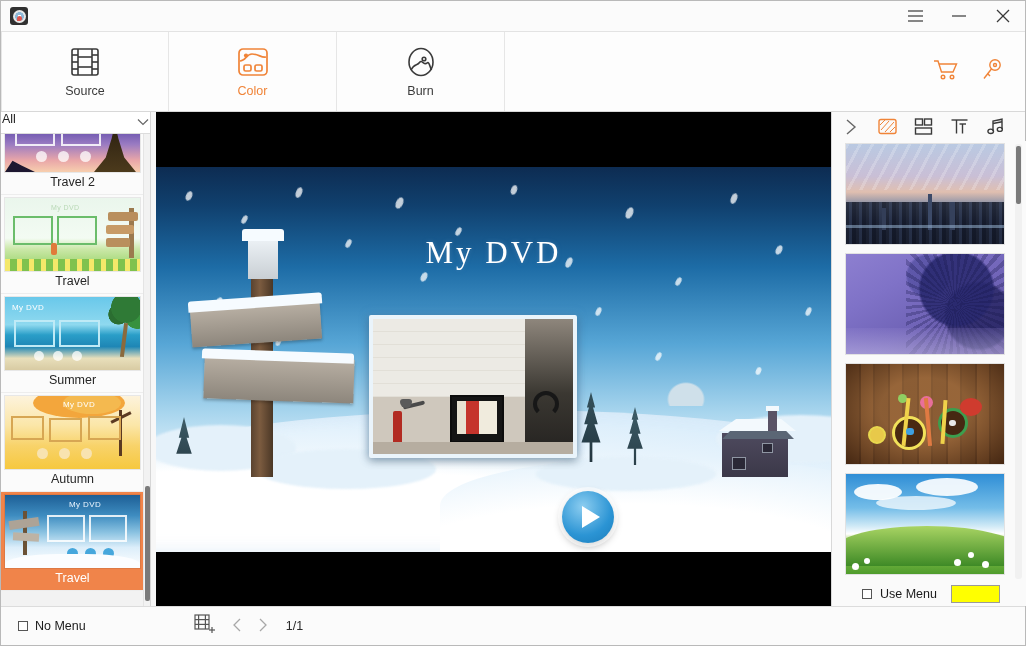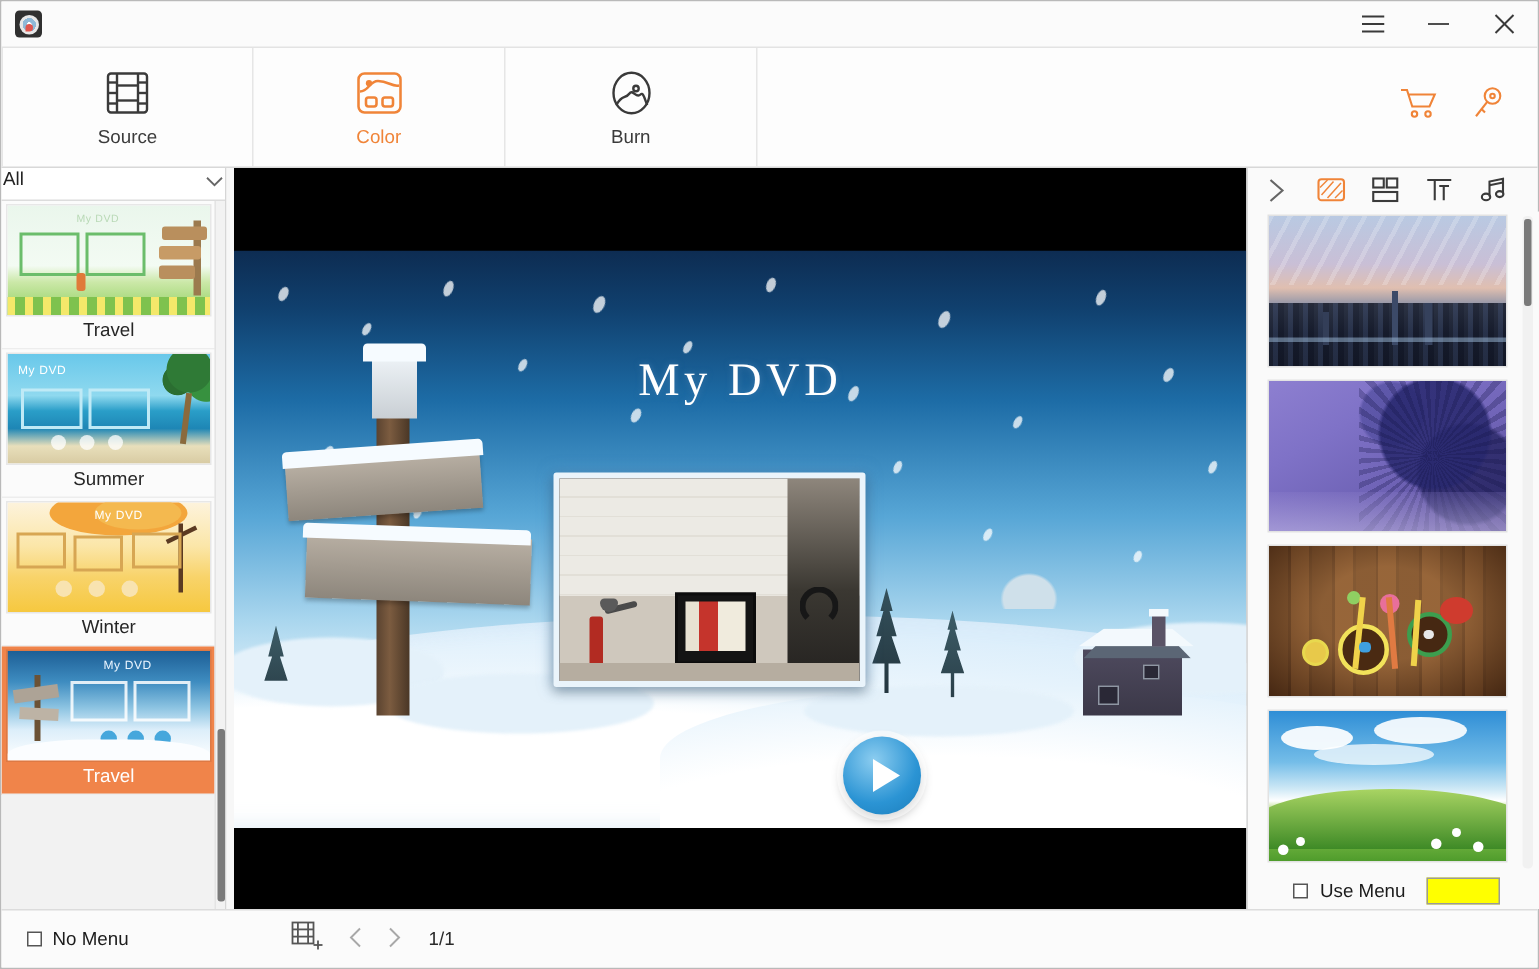--- a/index.html
+++ b/index.html
@@ -240,20 +240,34 @@
       <span class="filter-label">All</span>
       <span class="filter-caret">
         <svg width="12" height="8" viewBox="0 0 12 8">
             <path d="M1 1.5 L6 6.5 L11 1.5" fill="none" stroke="#666" stroke-width="1.2"></path>
           </svg>
       </span>
     </div>
 
     <div class="theme-list">
 
+      <div class="theme-item" style="margin-top:-38px;">
+        <div class="theme-thumb">
+          <div class="tt-sky" style="background:linear-gradient(#3b2f85 0%,#5d49a8 38%,#9a7bc2 62%,#e9a6a8 84%,#f7cfae 100%);"></div>
+          <div style="position:absolute;right:4px;bottom:0;width:42px;height:48px;
+            background:linear-gradient(180deg,#2a1f10,#4c3a1c);clip-path:polygon(50% 0,58% 30%,72% 70%,100% 100%,0 100%,28% 70%,42% 30%);"></div>
+          <div style="position:absolute;left:0;bottom:0;width:30px;height:16px;background:#1d1730;clip-path:polygon(0 100%,25% 30%,55% 60%,100% 100%);"></div>
+          <div class="frame-box" style="left:10px;top:21px;width:40px;height:26px;"></div>
+          <div class="frame-box" style="left:56px;top:21px;width:40px;height:26px;"></div>
+          <div class="tdot" style="left:31px;top:52px;"></div>
+          <div class="tdot" style="left:53px;top:52px;"></div>
+          <div class="tdot" style="left:75px;top:52px;"></div>
+        </div>
+        <div class="theme-name">Travel 2</div>
+      </div>
 
       <div class="theme-item">
         <div class="theme-thumb">
           <div class="tt-sky" style="background:linear-gradient(#eaf6ec 0%,#f3fbf3 55%,#cbe8a8 70%,#8fcf5e 100%);"></div>
           <div class="tlabel" style="left:46px;top:6px;color:#b9d9b6;">My DVD</div>
           <div class="frame-box" style="left:8px;top:18px;width:40px;height:29px;border-color:#6bbd6b;"></div>
           <div class="frame-box" style="left:52px;top:18px;width:40px;height:29px;border-color:#6bbd6b;"></div>
           <div style="position:absolute;right:6px;top:10px;width:5px;height:50px;background:#9b7a4e;"></div>
           <div style="position:absolute;right:2px;top:14px;width:30px;height:9px;background:#b98f5d;border-radius:2px;"></div>
           <div style="position:absolute;right:6px;top:27px;width:28px;height:9px;background:#c79b66;border-radius:2px;"></div>
@@ -290,21 +304,21 @@
           <div class="tlabel" style="left:58px;top:4px;color:#ffffff;font-size:8px;">My DVD</div>
           <div style="position:absolute;right:18px;top:14px;width:3px;height:46px;background:#5b3a22;"></div>
           <div style="position:absolute;right:8px;top:20px;width:22px;height:3px;background:#5b3a22;transform:rotate(-26deg);"></div>
           <div class="frame-box" style="left:6px;top:20px;width:33px;height:24px;border-color:#d7a653;"></div>
           <div class="frame-box" style="left:44px;top:22px;width:33px;height:24px;border-color:#d7a653;"></div>
           <div class="frame-box" style="left:83px;top:20px;width:33px;height:24px;border-color:#d7a653;"></div>
           <div class="tdot" style="left:32px;top:52px;background:#f8e3b0;"></div>
           <div class="tdot" style="left:54px;top:52px;background:#f8e3b0;"></div>
           <div class="tdot" style="left:76px;top:52px;background:#f8e3b0;"></div>
         </div>
-        <div class="theme-name">Winter</div>
+        <div class="theme-name">Autumn</div>
       </div>
 
       <div class="theme-item selected">
         <div class="theme-thumb">
           <div class="tt-sky" style="background:linear-gradient(#1d5f96 0%,#3e8cc0 28%,#8dc4e2 52%,#dceefa 72%,#ffffff 100%);"></div>
           <div class="tlabel" style="left:64px;top:5px;color:#eaf5ff;font-size:8px;">My DVD</div>
           <div style="position:absolute;left:18px;top:16px;width:4px;height:44px;background:#6b5236;"></div>
           <div style="position:absolute;left:4px;top:24px;width:30px;height:9px;background:#ada396;transform:rotate(-8deg);"></div>
           <div style="position:absolute;left:8px;top:38px;width:26px;height:8px;background:#bdb3a5;transform:rotate(3deg);"></div>
           <div class="frame-box" style="left:42px;top:20px;width:38px;height:27px;"></div>

